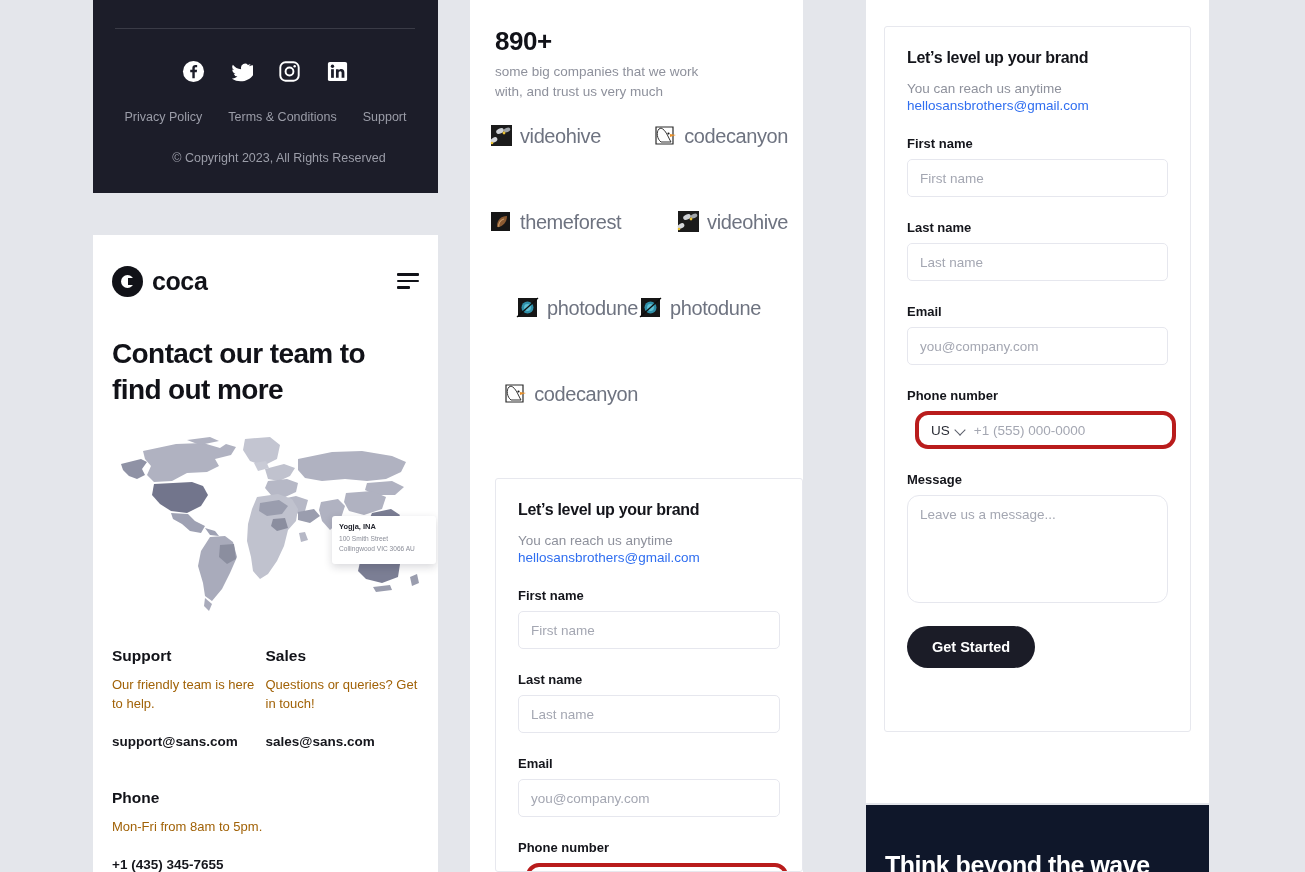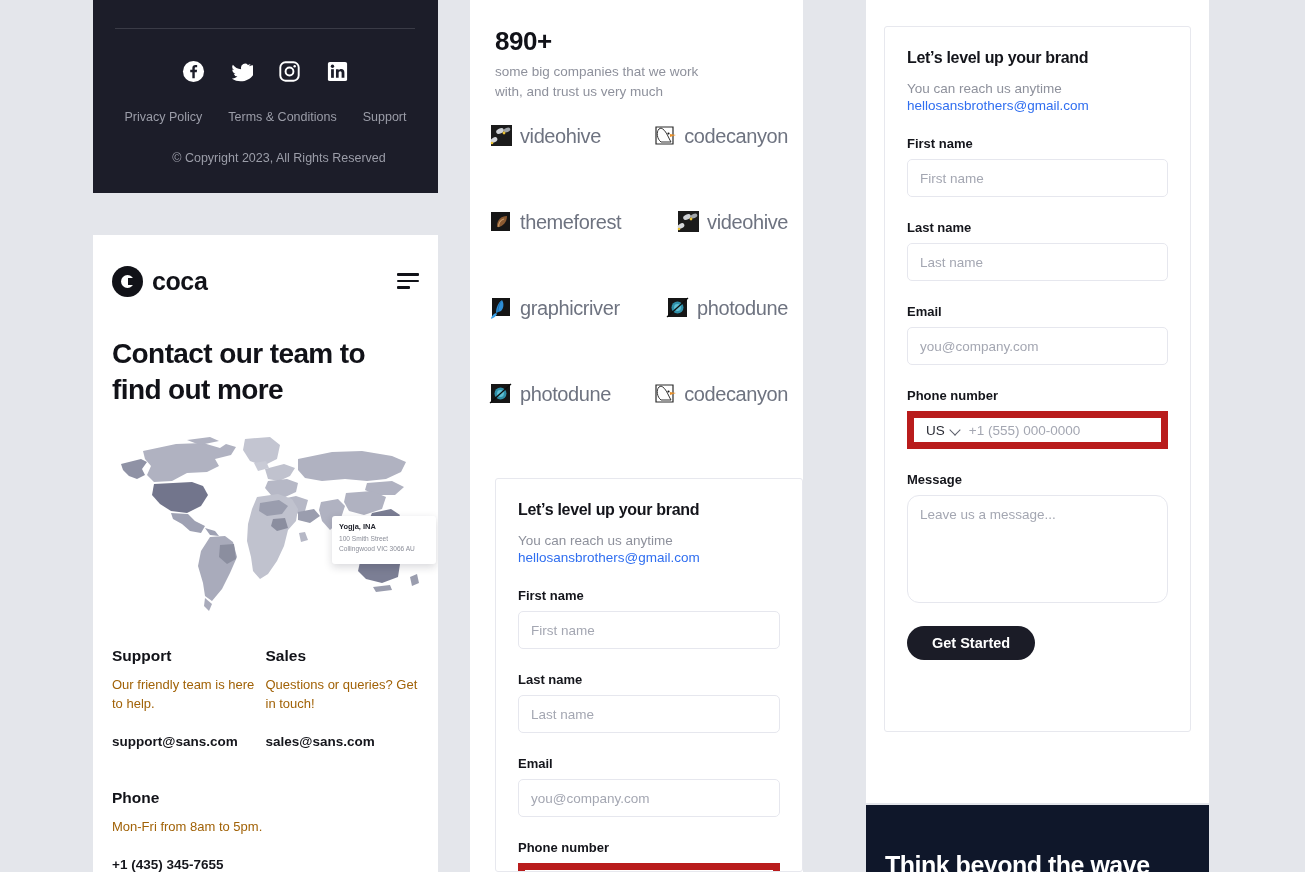--- a/index.html
+++ b/index.html
@@ -165,22 +165,22 @@
   .f-input {
     margin-top: 8px; width: 100%; height: 38px;
     border: 1px solid #e6e7ee; border-radius: 5px;
     background: #fff; font-size: 13.5px; color: #9a9da8;
     padding: 0 12px; font-family: "Liberation Sans", sans-serif;
     outline: none;
   }
   .f-input::placeholder { color: #a4a7b2; }
   .f-phone {
     margin-top: 8px; width: 100%; height: 38px;
-    border: 7px solid #b91c1c; border-radius: 0; background: #fff;
-    display: flex; align-items: center;
+    border: 4px solid #b91c1c; border-radius: 13px; background: #fff;
+    display: flex; align-items: center; margin-left: 8px;
   }
   .f-cc {
     display: flex; align-items: center; gap: 6px; padding: 0 9px 0 12px;
     font-size: 13.5px; color: #2a2c35; cursor: pointer; white-space: nowrap;
   }
   .chev { width: 9px; height: 9px; position: relative; flex: 0 0 auto; }
   .chev::after {
     content: ""; position: absolute; left: 0; top: 0;
     width: 7px; height: 7px;
     border-right: 1.6px solid #5c5f6b; border-bottom: 1.6px solid #5c5f6b;
@@ -192,21 +192,21 @@
   }
   .f-phone input::placeholder { color: #a4a7b2; }
   .f-textarea {
     margin-top: 8px; width: 100%; height: 108px; resize: none;
     border: 1px solid #e6e7ee; border-radius: 12px; background: #fff;
     font-size: 13.5px; color: #9a9da8; padding: 11px 12px;
     font-family: "Liberation Sans", sans-serif; outline: none;
   }
   .f-textarea::placeholder { color: #a4a7b2; }
   .f-btn {
-    margin-top: 19px; height: 34px; padding: 0 25px;
+    margin-top: 19px; height: 42px; padding: 0 25px;
     background: #1b1c27; color: #fff; border: none; border-radius: 21px;
     font-size: 14.5px; font-weight: 700; cursor: pointer;
     font-family: "Liberation Sans", sans-serif;
   }
 </style>
 </head>
 <body>
 
 <div class="stage">
 
@@ -396,31 +396,20 @@
               <ellipse cx="12" cy="8" rx="4" ry="2.6" fill="#cfd2d6" transform="rotate(-25 12 8)"></ellipse>
               <ellipse cx="19" cy="7" rx="3.4" ry="2.2" fill="#9fa3a8" transform="rotate(-20 19 7)"></ellipse>
               <ellipse cx="6" cy="17" rx="3.6" ry="2.4" fill="#d6d8dc" transform="rotate(-30 6 17)"></ellipse>
               <circle cx="16" cy="10" r="1.4" fill="#e8c033"></circle>
               <circle cx="4" cy="20" r="1.3" fill="#e8c033"></circle>
             </svg>
         </span>
         <span class="lname">videohive</span>
       </div>
 
-      <div class="logo-cell">
-        <span class="lmark">
-          <svg width="26" height="26" viewBox="0 0 26 26">
-              <rect x="4" y="3" width="18" height="18" fill="#141414"></rect>
-              <path d="M14 5 C10 8 8 13 8 18 L13 16 C16 13 16 8 14 5 Z" fill="#2f8fd6"></path>
-              <path d="M8 18 C5 19 3 22 3 24 C6 23 8 21 9 19 Z" fill="#3aa0e8"></path>
-              <path d="M13 6 C11 9 10 13 10 17" stroke="#1b6fae" stroke-width="1" fill="none"></path>
-            </svg>
-        </span>
-        <span class="lname">graphicriver</span>
-      </div>
 
       <div class="logo-cell r">
         <span class="lmark">
           <svg width="26" height="26" viewBox="0 0 26 26">
               <rect x="3" y="3" width="19" height="19" fill="#161616"></rect>
               <circle cx="12.5" cy="12.5" r="6" fill="#2f8fa8"></circle>
               <circle cx="12.5" cy="12.5" r="3.4" fill="#5fc0d4"></circle>
               <path d="M2 22 L23 3" stroke="#0d0d0d" stroke-width="1.3"></path>
             </svg>
         </span>

